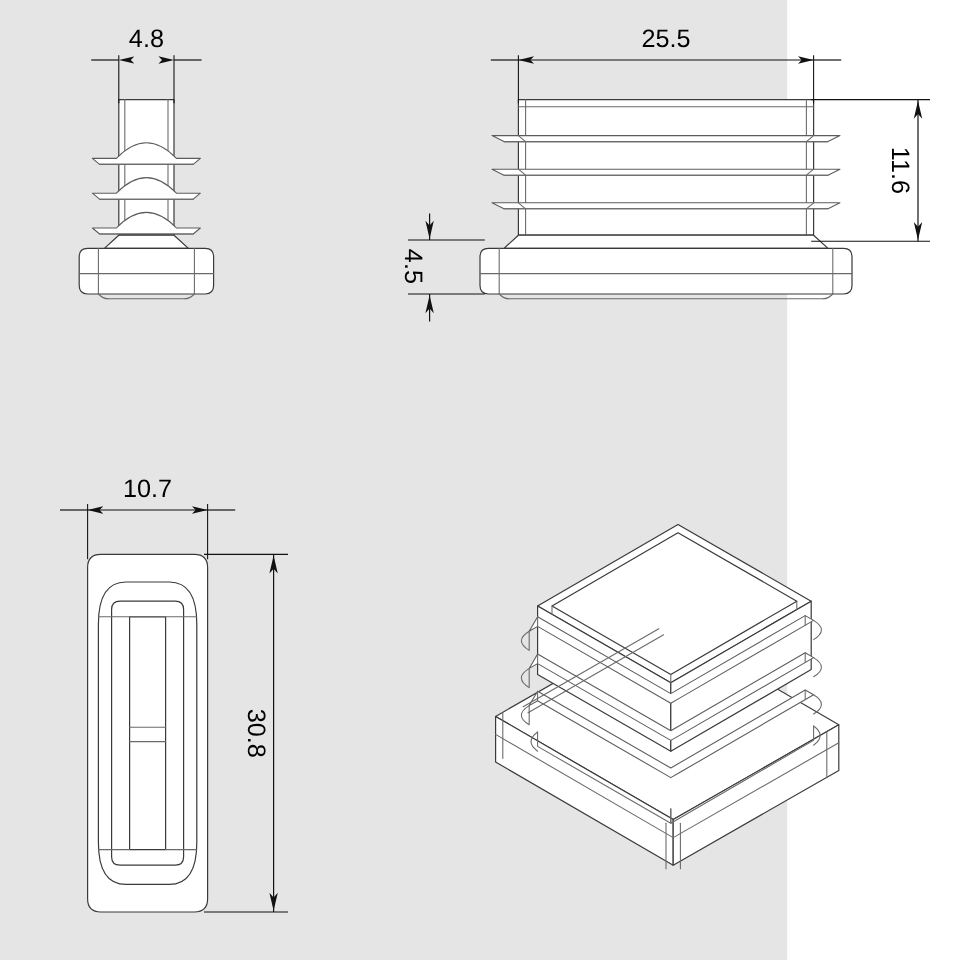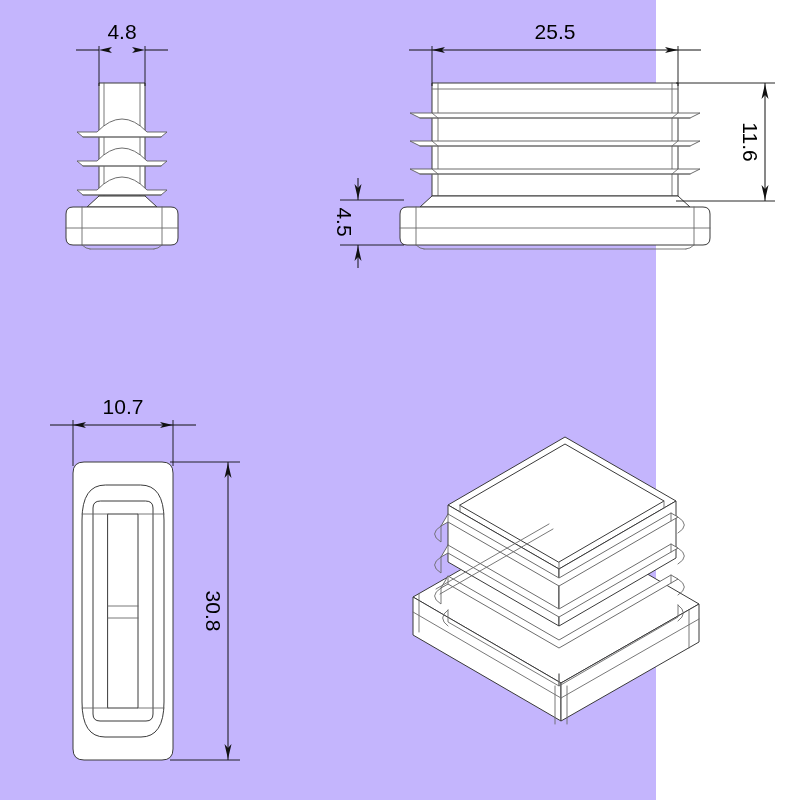--- a/index.html
+++ b/index.html
@@ -11,21 +11,21 @@
   body {
     width: 800px;
     height: 800px;
     font-family: "Liberation Sans", sans-serif;
     overflow: hidden;
   }
   #sheet {
     position: relative;
     width: 656px;
     height: 800px;
-    background: #c4b5fd;
+    background: #e5e5e5;
   }
   svg.draw {
     position: absolute;
     top: 0;
     left: 0;
     width: 800px;
     height: 800px;
   }
   .obj {
     fill: none;

